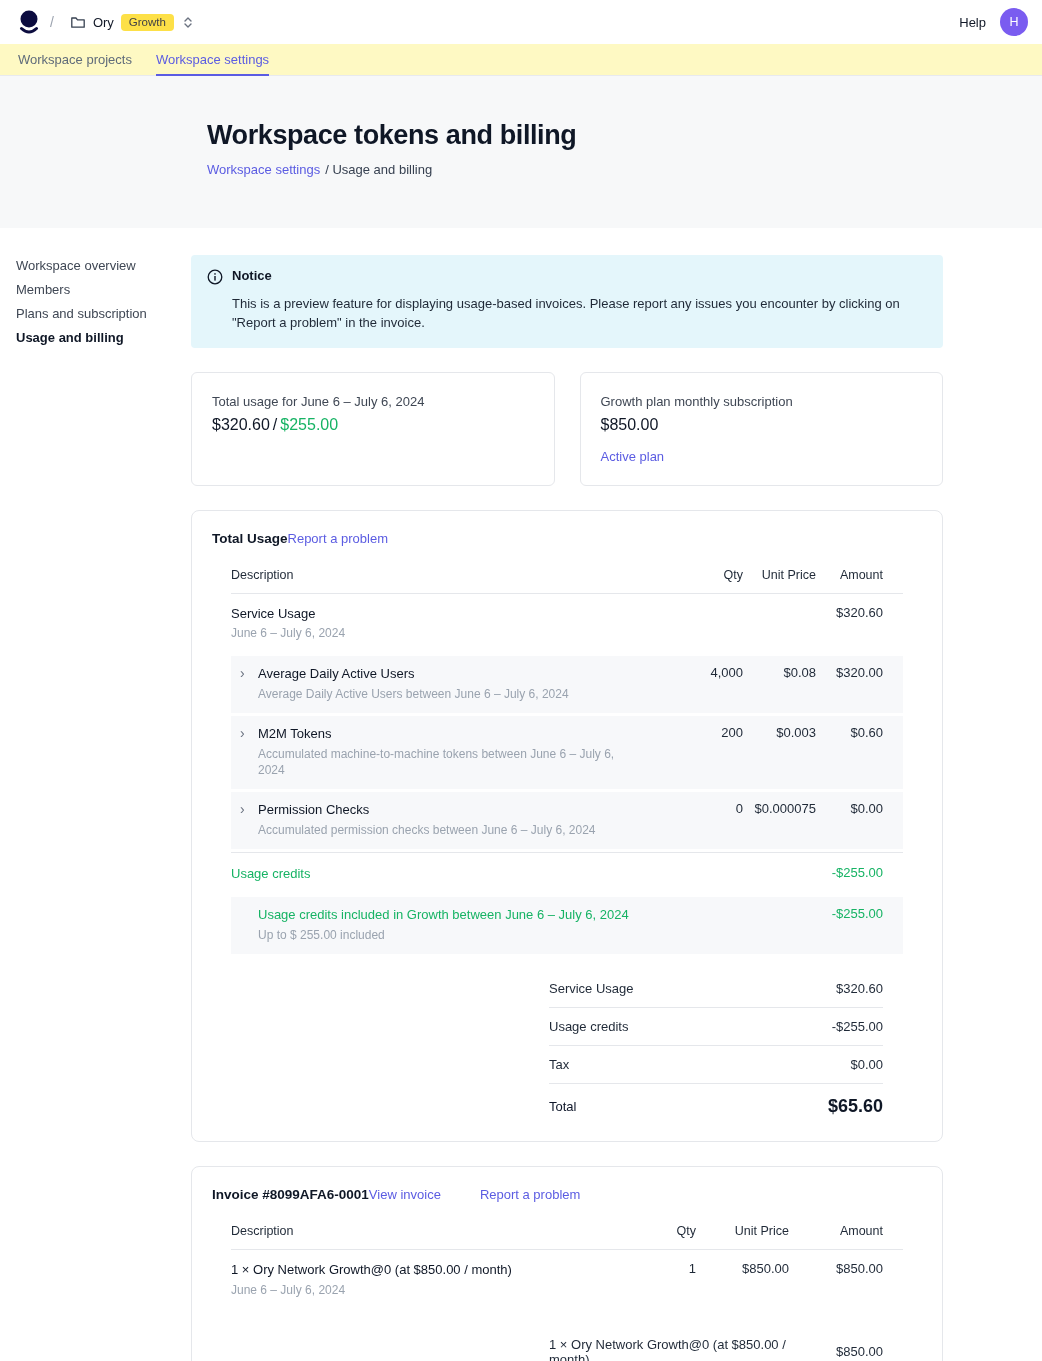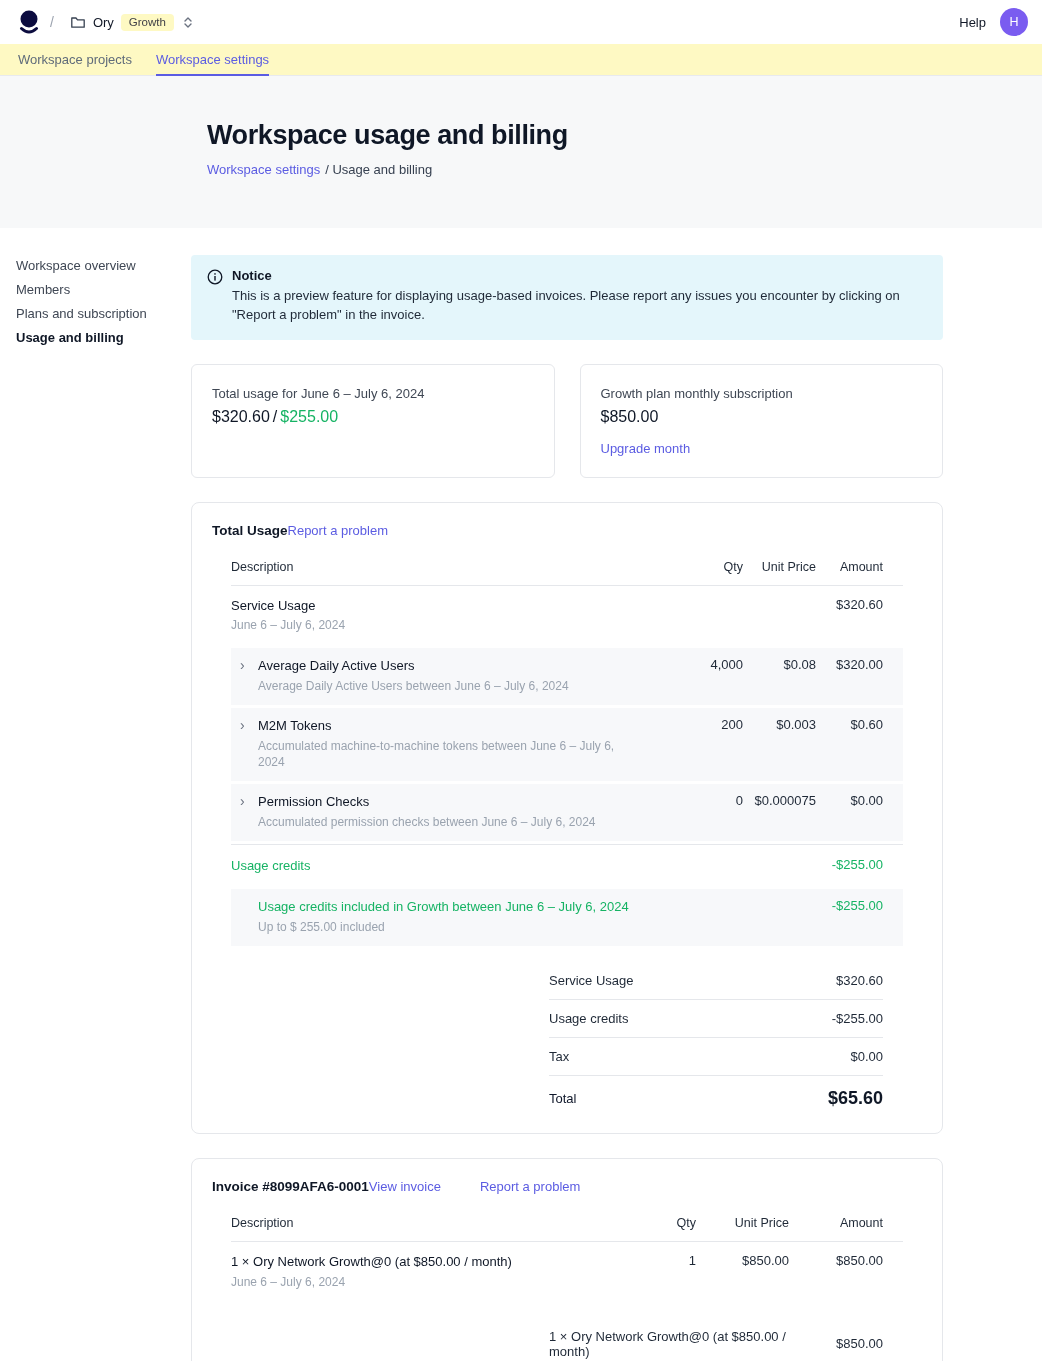--- a/index.html
+++ b/index.html
@@ -18,21 +18,21 @@
   a{text-decoration:none;cursor:pointer;}
   .link{color:var(--accent);font-size:13px;}
 
   
   .topbar{height:44px;display:flex;align-items:center;justify-content:space-between;padding:0 14px 0 18px;background:#fff;}
   .topbar-left{display:flex;align-items:center;gap:10px;}
   .logo{display:flex;align-items:center;cursor:pointer;}
   .crumb-sep{color:#9ca3af;font-size:14px;}
   .ws-switcher{display:flex;align-items:center;gap:7px;cursor:pointer;padding:4px 6px;border-radius:6px;}
   .ws-name{font-size:13px;font-weight:500;color:var(--text);}
-  .ws-badge{background:#fef9c3;color:#3f3f46;font-size:11.5px;padding:2.5px 8px;border-radius:4px;}
+  .ws-badge{background:#fde047;color:#3f3f46;font-size:11.5px;padding:2.5px 8px;border-radius:4px;}
   .topbar-right{display:flex;align-items:center;gap:14px;}
   .help{font-size:13px;color:var(--text);}
   .avatar{width:28px;height:28px;border-radius:50%;background:var(--avatar-bg);color:#fff;font-size:12.5px;font-weight:500;display:flex;align-items:center;justify-content:center;cursor:pointer;}
 
   
   .tabs{display:flex;gap:24px;padding:0 18px;border-bottom:1px solid #e8eaee;height:32px;background:#fef9c3;}
   .tab{font-size:13px;color:#5f6b7a;display:flex;align-items:center;border-bottom:2px solid transparent;margin-bottom:-1px;}
   .tab.active{color:var(--accent);border-bottom-color:var(--accent);font-weight:500;}
 
   
@@ -44,21 +44,21 @@
   
   .body{display:flex;align-items:flex-start;}
   .sidebar{width:191px;padding:26px 0 0 16px;flex:none;}
   .side-item{font-size:13px;color:#3f4754;padding:4px 0;margin-bottom:1px;cursor:pointer;}
   .side-item.active{color:#0f1726;font-weight:700;}
   .content{width:752px;flex:none;padding:27px 0 16px;display:flex;flex-direction:column;gap:24px;}
 
   
   .notice{background:var(--notice-bg);border-radius:4px;padding:13px 22px 15px 16px;display:flex;gap:9px;}
   .notice-icon{flex:none;margin-top:1px;}
-  .notice-title{font-size:13px;font-weight:700;color:#0f1726;margin-bottom:4px;}
+  .notice-title{font-size:13px;font-weight:700;color:#0f1726;margin-bottom:12px;}
   .notice-body{font-size:13px;line-height:1.45;color:#1f2937;}
 
   
   .cards-row{display:flex;gap:25px;}
   .mini-card{flex:1;border:1px solid var(--border);border-radius:6px;padding:21px 20px 20px;min-height:108px;}
   .mini-label{font-size:13px;color:#3f4754;margin-bottom:7px;}
   .mini-amount{font-size:16px;font-weight:500;color:#0f1726;}
   .mini-amount .credit{color:var(--green);}
   .mini-amount .sep{margin:0 3px;}
   .upgrade{display:inline-block;margin-top:15px;}
@@ -123,21 +123,21 @@
     <div class="avatar">H</div>
   </div>
 </header>
 
 <nav class="tabs">
   <a class="tab">Workspace projects</a>
   <a class="tab active">Workspace settings</a>
 </nav>
 
 <section class="hero">
-  <h1>Workspace usage and billing</h1>
+  <h1>Workspace tokens and billing</h1>
   <div class="breadcrumb">
     <a class="link">Workspace settings</a><span class="tail">/ Usage and billing</span>
   </div>
 </section>
 
 <div class="body">
 
   <aside class="sidebar">
     <div class="side-item">Workspace overview</div>
     <div class="side-item">Members</div>
@@ -164,21 +164,21 @@
     <div class="cards-row">
       <div class="mini-card">
         <div class="mini-label">Total usage for June 6 – July 6, 2024</div>
         <div class="mini-amount">
           <span>$320.60</span><span class="sep">/</span><span class="credit">$255.00</span>
         </div>
       </div>
       <div class="mini-card">
         <div class="mini-label">Growth plan monthly subscription</div>
         <div class="mini-amount">$850.00</div>
-        <a class="link upgrade">Upgrade month</a>
+        <a class="link upgrade">Active plan</a>
       </div>
     </div>
 
     <div class="big-card">
       <div class="card-head">
         <div class="card-title">Total Usage</div>
         <a class="link">Report a problem</a>
       </div>
 
       <div class="tbl">

